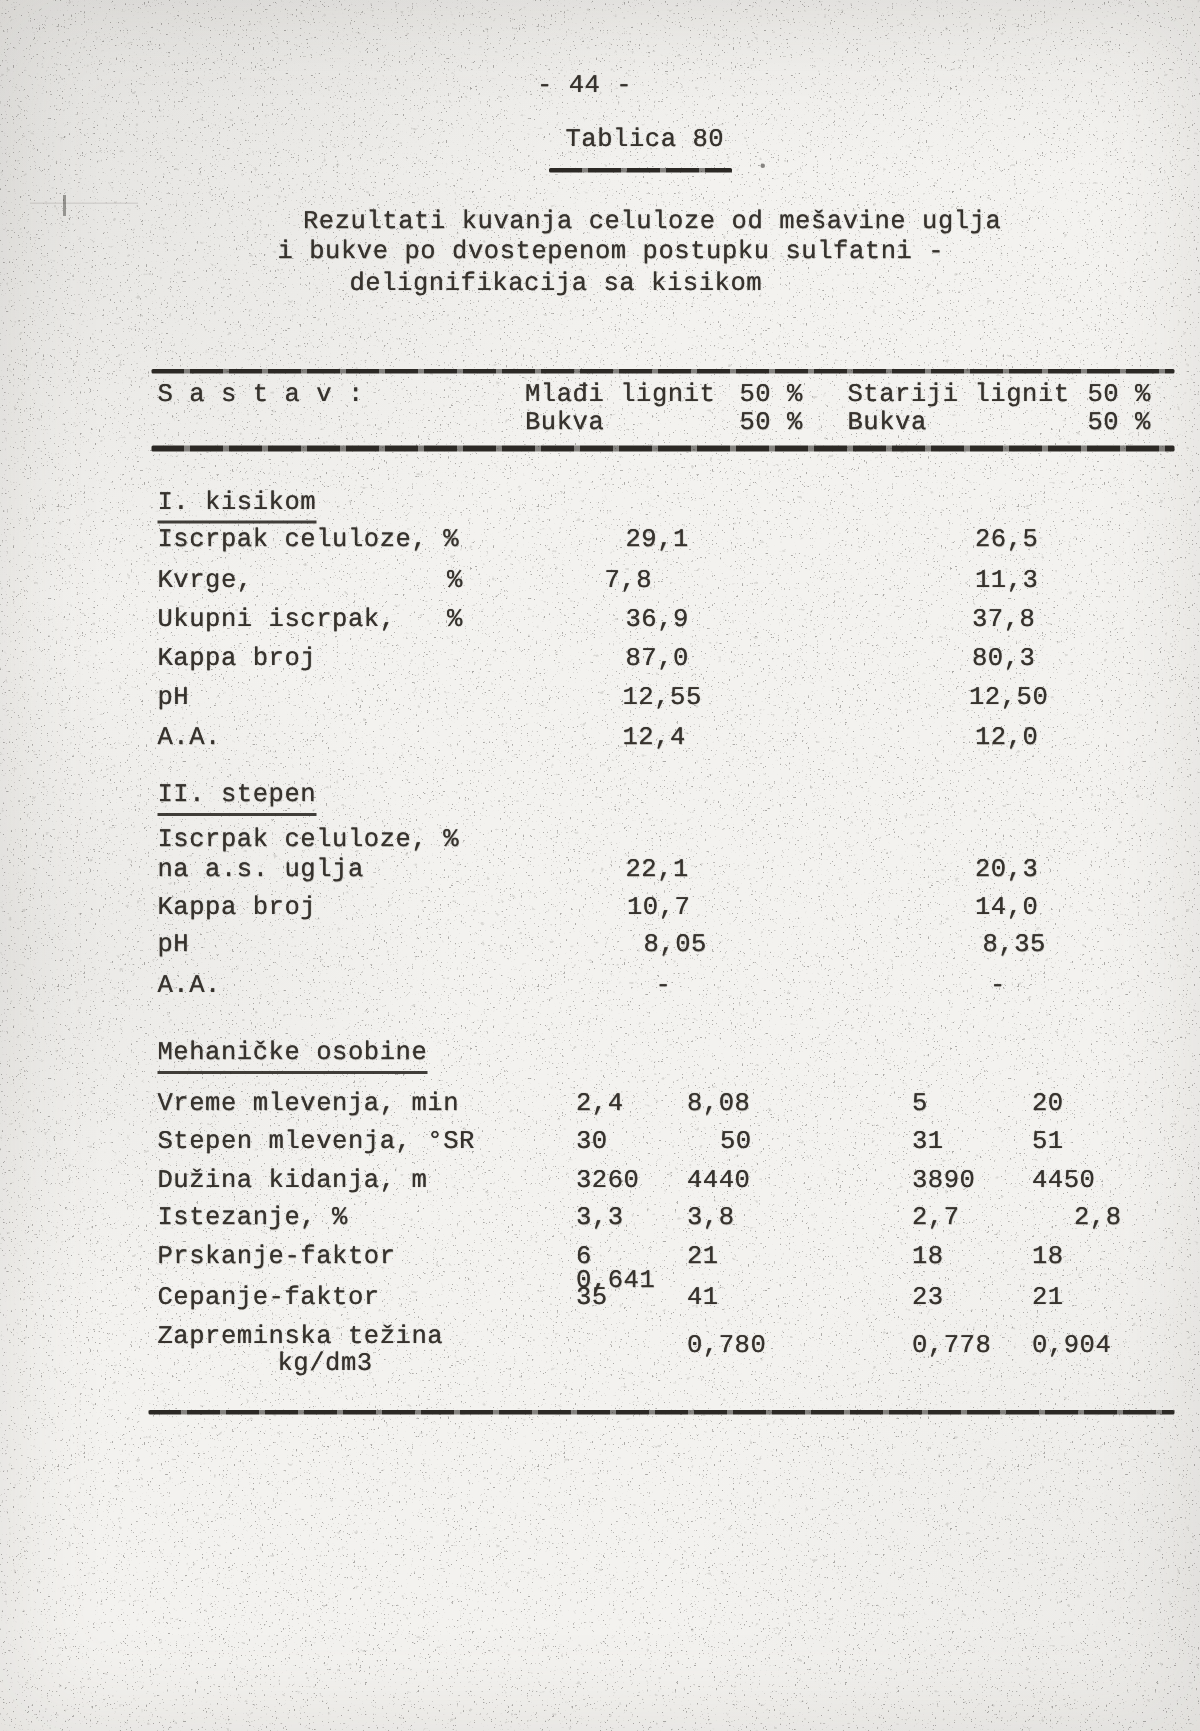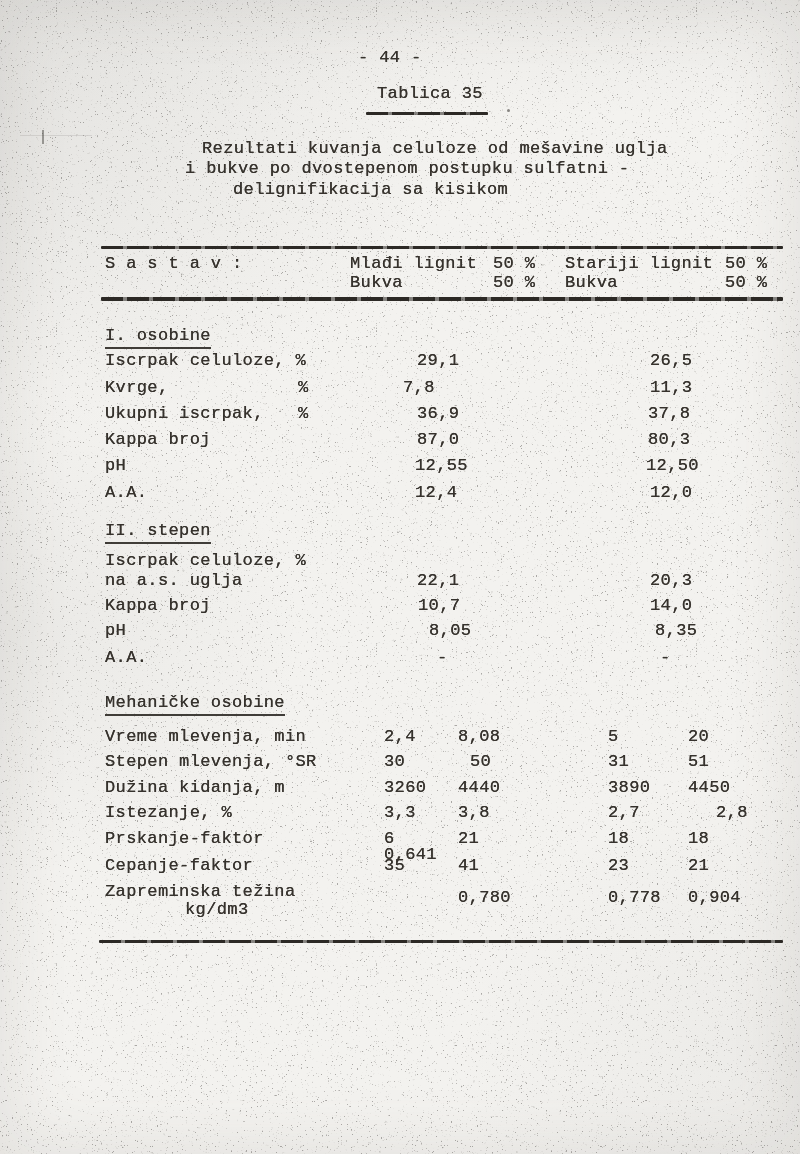--- a/index.html
+++ b/index.html
@@ -59,21 +59,21 @@
     <rect width="800" height="1154" filter="url(#speck1)" opacity="0.55"></rect>
     <rect width="800" height="1154" filter="url(#speck2)" opacity="0.30"></rect>
   </svg>
   <div class="shade"></div>
 
   <div class="artifact" style="left:42px;top:130px;width:2px;height:14px;opacity:.55"></div>
   <div class="artifact" style="left:20px;top:135px;width:72px;height:1px;opacity:.14"></div>
   <div class="artifact" style="left:507px;top:109px;width:3px;height:3px;border-radius:50%;opacity:.7"></div>
 
   <span class="t" style="left:358px;top:49px">- 44 -</span>
-  <span class="t" style="left:377px;top:85px">Tablica 35</span>
+  <span class="t" style="left:377px;top:85px">Tablica 80</span>
   <div class="rule" style="left:366px;top:112px;width:122px;height:2.5px"></div>
 
   <div>
     <span class="t" style="left:202px;top:140px">Rezultati kuvanja celuloze od mešavine uglja</span>
     <span class="t" style="left:185px;top:160px">i bukve po dvostepenom postupku sulfatni -</span>
     <span class="t" style="left:233px;top:181px">delignifikacija sa kisikom</span>
   </div>
 
   <div class="rule" style="left:101px;top:246px;width:682px"></div>
   <div class="rule" style="left:101px;top:297px;width:682px;height:4px"></div>
@@ -85,21 +85,21 @@
     <span class="t" style="left:493px;top:255px">50 %</span>
     <span class="t" style="left:350px;top:274px">Bukva</span>
     <span class="t" style="left:493px;top:274px">50 %</span>
     <span class="t" style="left:565px;top:255px">Stariji lignit</span>
     <span class="t" style="left:725px;top:255px">50 %</span>
     <span class="t" style="left:565px;top:274px">Bukva</span>
     <span class="t" style="left:725px;top:274px">50 %</span>
   </div>
 
   <div>
-    <span class="t hd" style="left:105px;top:327px">I. osobine</span>
+    <span class="t hd" style="left:105px;top:327px">I. kisikom</span>
 
     <span class="t" style="left:105px;top:352px">Iscrpak celuloze, %</span>
     <span class="t" style="left:417px;top:352px">29,1</span>
     <span class="t" style="left:650px;top:352px">26,5</span>
 
     <span class="t" style="left:105px;top:379px">Kvrge,</span>
     <span class="t" style="left:298px;top:379px">%</span>
     <span class="t" style="left:403px;top:379px">7,8</span>
     <span class="t" style="left:650px;top:379px">11,3</span>
 
@@ -146,21 +146,21 @@
     <span class="t hd" style="left:105px;top:694px">Mehaničke osobine</span>
 
     <span class="t" style="left:105px;top:728px">Vreme mlevenja, min</span>
     <span class="t" style="left:384px;top:728px">2,4</span>
     <span class="t" style="left:458px;top:728px">8,08</span>
     <span class="t" style="left:608px;top:728px">5</span>
     <span class="t" style="left:688px;top:728px">20</span>
 
     <span class="t" style="left:105px;top:753px">Stepen mlevenja, °SR</span>
     <span class="t" style="left:384px;top:753px">30</span>
-    <span class="t" style="left:470px;top:753px">50</span>
+    <span class="t" style="left:480px;top:753px">50</span>
     <span class="t" style="left:608px;top:753px">31</span>
     <span class="t" style="left:688px;top:753px">51</span>
 
     <span class="t" style="left:105px;top:779px">Dužina kidanja, m</span>
     <span class="t" style="left:384px;top:779px">3260</span>
     <span class="t" style="left:458px;top:779px">4440</span>
     <span class="t" style="left:608px;top:779px">3890</span>
     <span class="t" style="left:688px;top:779px">4450</span>
 
     <span class="t" style="left:105px;top:804px">Istezanje, %</span>

